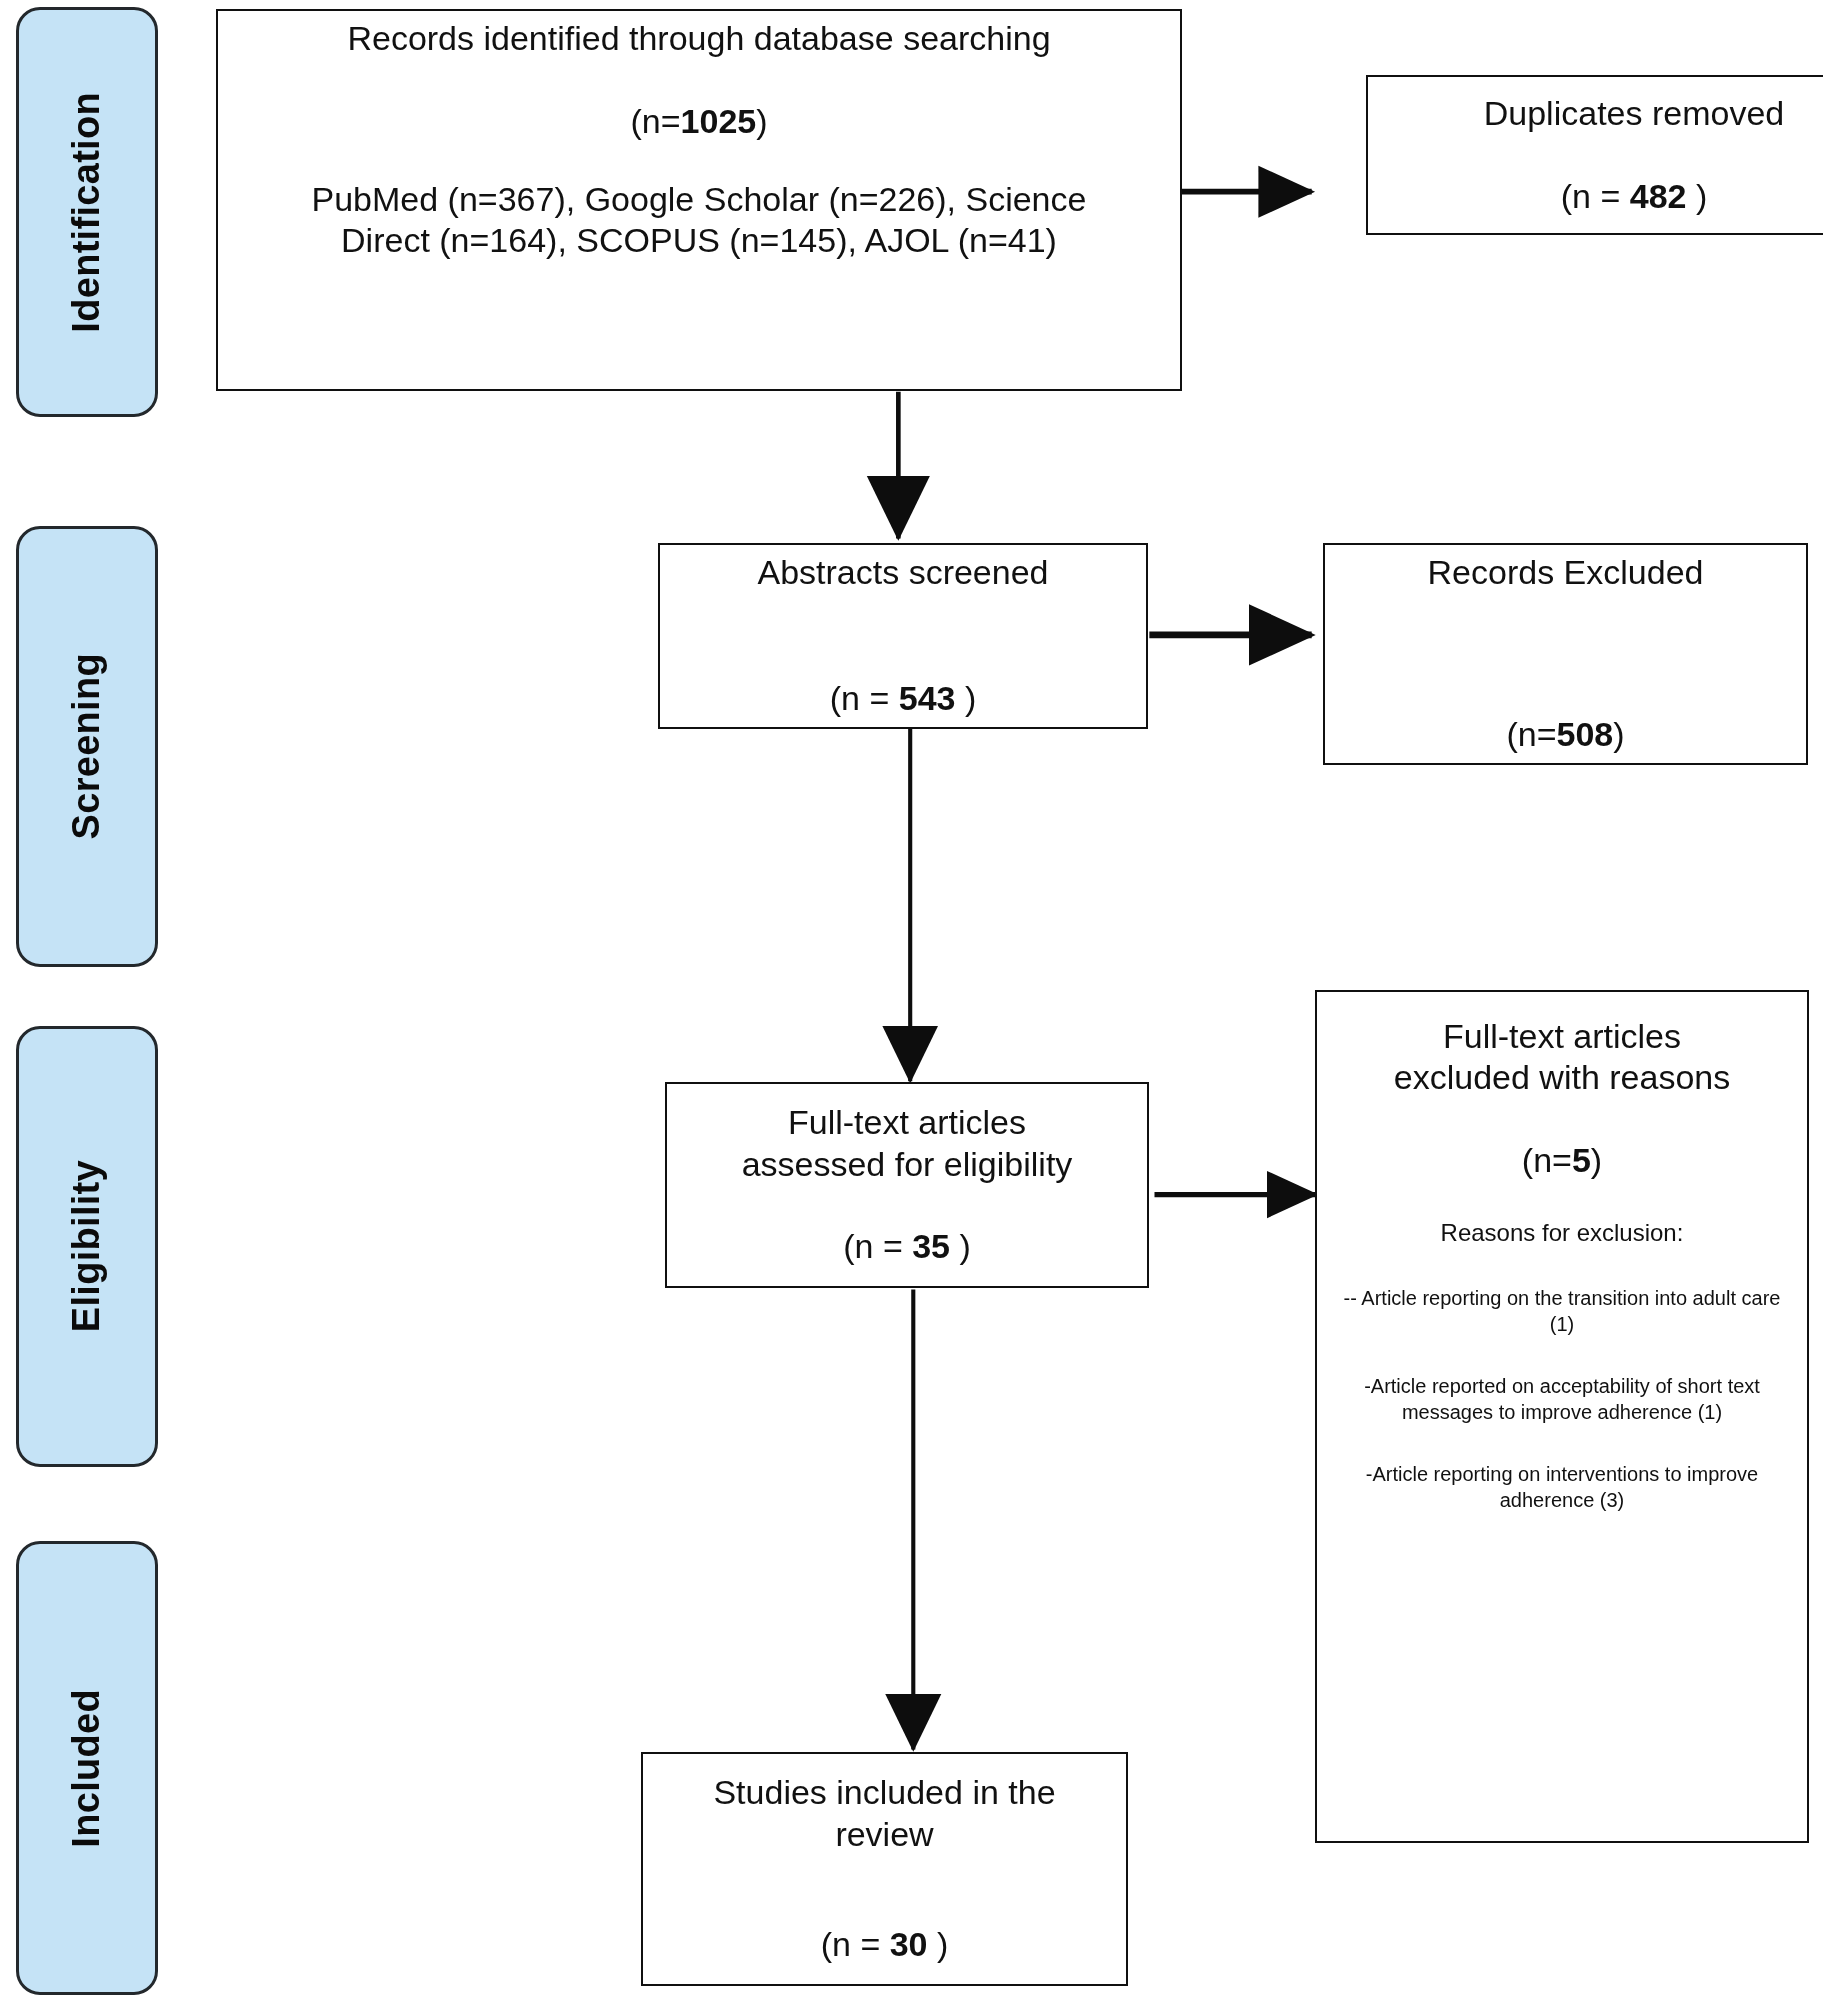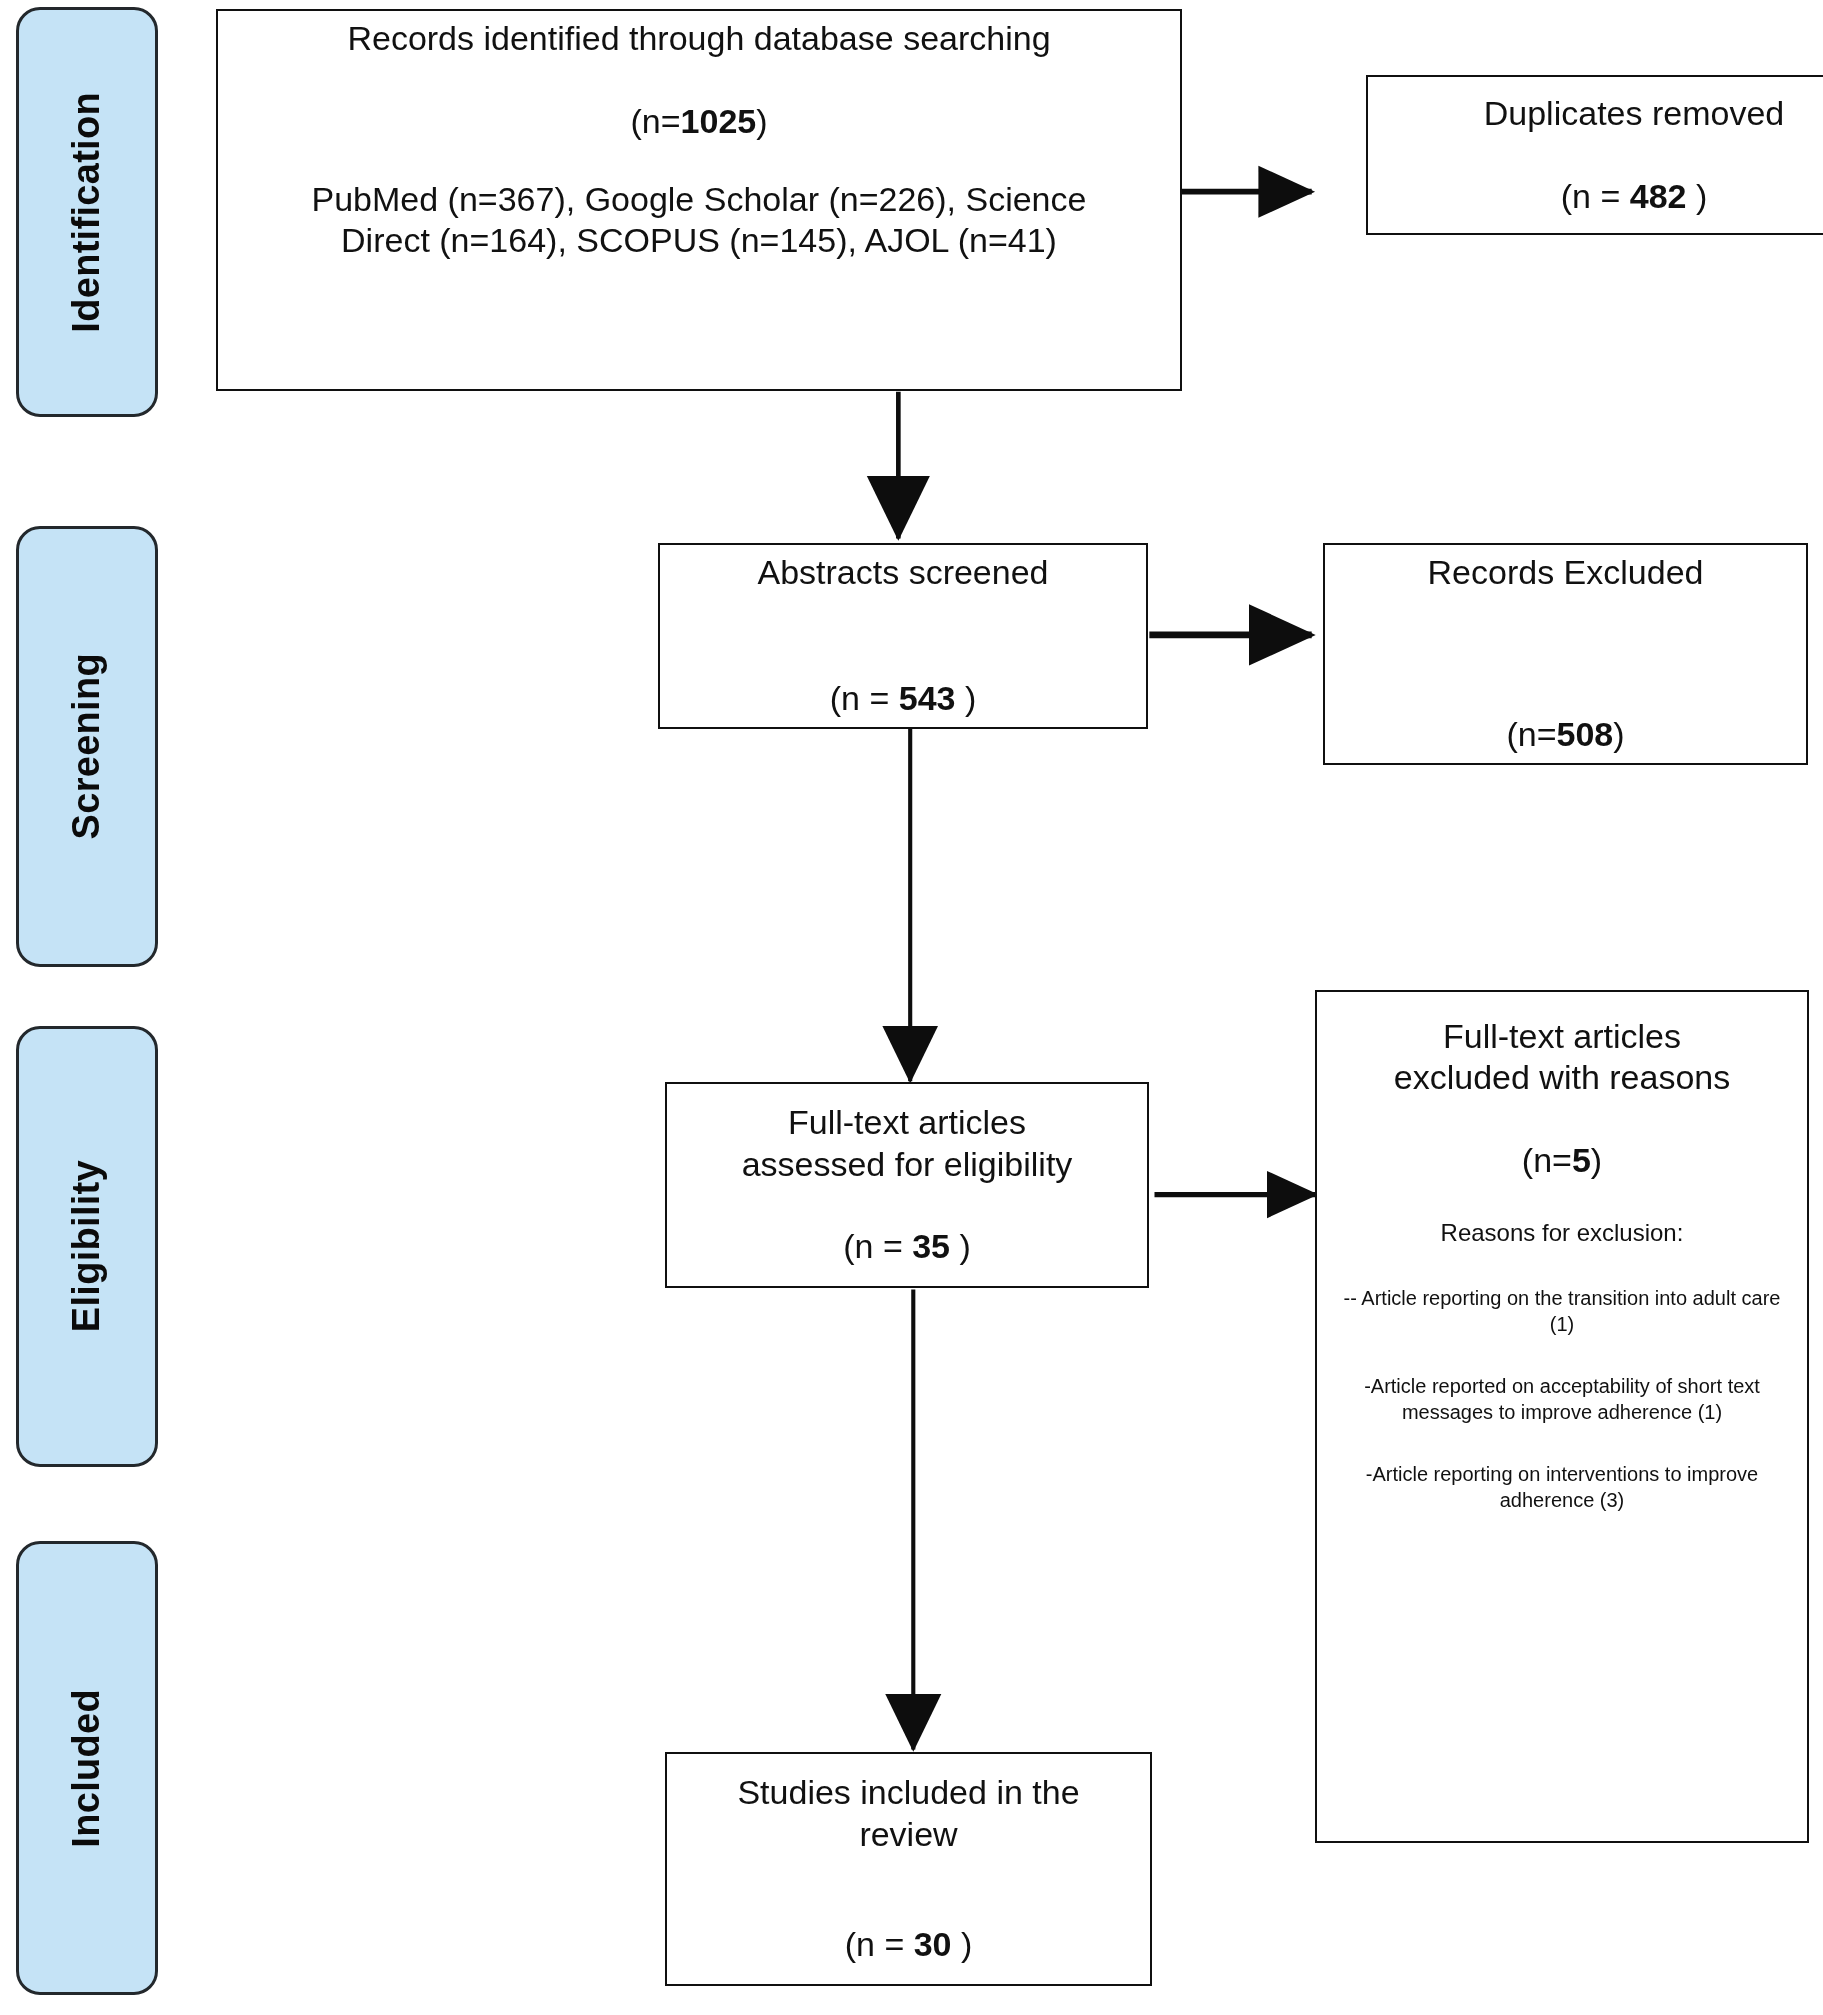--- a/index.html
+++ b/index.html
@@ -190,21 +190,21 @@
     <div class="gap-md"></div>
     <div class="flow-line tiny">-- Article reporting on the transition into adult care (1)</div>
 
     <div class="gap-md"></div>
     <div class="flow-line tiny">-Article reported on acceptability of short text messages to improve adherence (1)</div>
 
     <div class="gap-md"></div>
     <div class="flow-line tiny">-Article reporting on interventions to improve adherence (3)</div>
   </div>
 
-  <div class="flow-box" style="left:665px; top:1752px; width:487px; height:234px;">
+  <div class="flow-box" style="left:641px; top:1752px; width:487px; height:234px;">
     <div class="flow-line">Studies included in the</div>
     <div class="flow-line">review</div>
     <div class="gap-sm"></div>
     <div class="flow-line">
       <span>(n = </span><b class="bold-n">30</b><span> )</span>
     </div>
   </div>
 
 </div>
 

